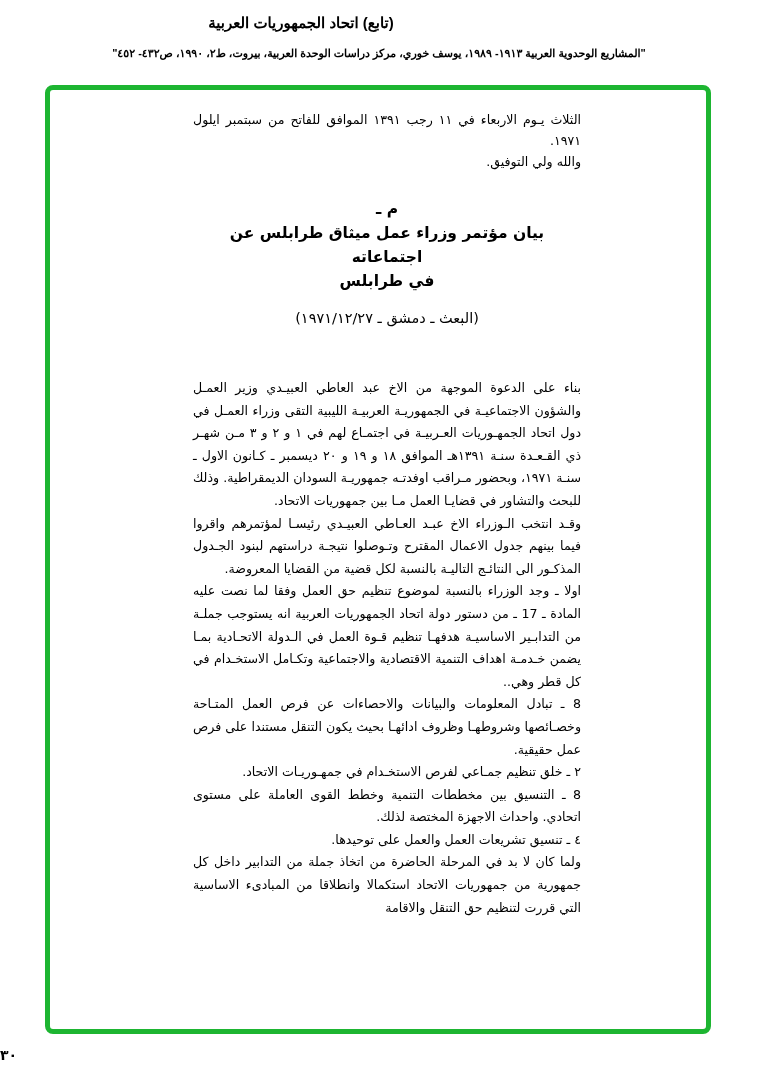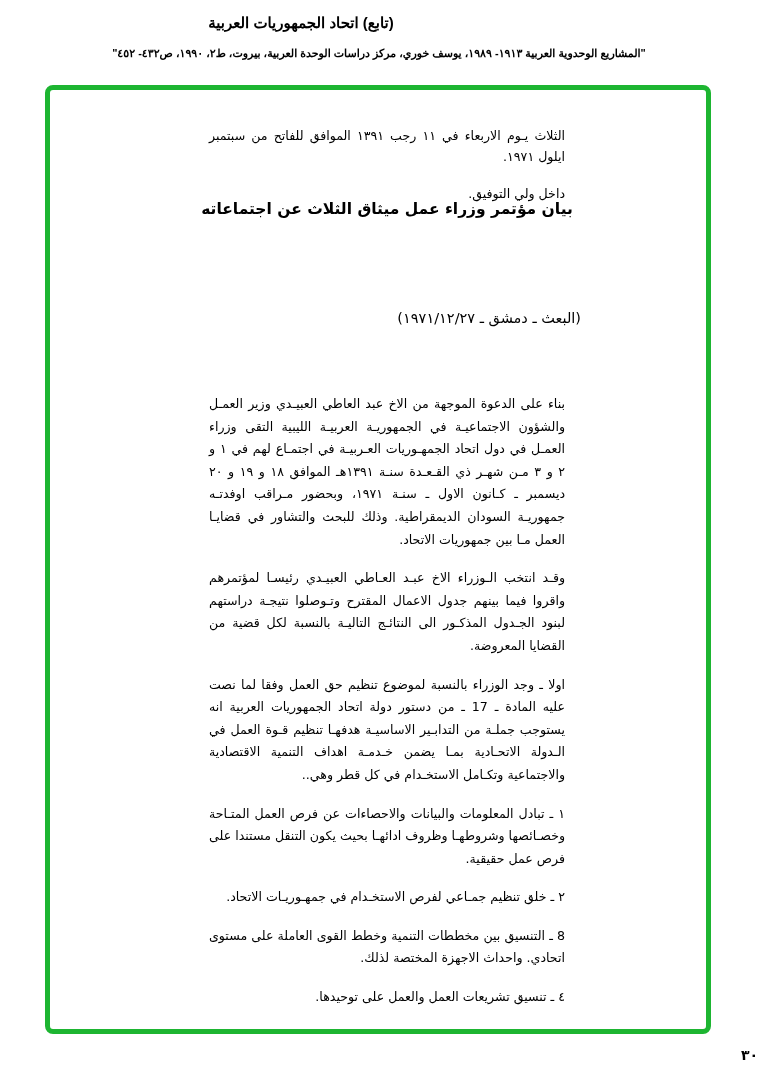--- a/index.html
+++ b/index.html
@@ -19,60 +19,63 @@
   }
   .frame {
     position: absolute; left: 45px; top: 85px; width: 656px; height: 939px;
     border: 5px solid #1db531; border-radius: 8px;
   }
   .content {
     position: absolute; left: 193px; width: 388px; direction: rtl;
     font-family: "DejaVu Sans", sans-serif; font-size: 12.6px; line-height: 22px;
     text-align: justify; text-align-last: right;
   }
-  .content p { margin: 16px; }
+  .content p { margin: 0; }
   .closing { top: 109px; line-height: 21px; }
   .title-block {
     position: absolute; left: 193px; width: 388px; top: 197px; direction: rtl;
     text-align: center; font-weight: bold; font-size: 15.5px; line-height: 24px;
   }
   .sources {
     position: absolute; left: 193px; width: 388px; top: 307px; direction: rtl;
-    text-align: right; font-size: 14.5px; line-height: 23px;
+    text-align: center; font-size: 14.5px; line-height: 23px;
   }
   .body-text { top: 377px; line-height: 22.6px; }
   .page-num {
-    position: absolute; top: 1047px; left: 0; width: 758px; text-align: right;
+    position: absolute; top: 1047px; left: 0; width: 758px; text-align: left;
     font-family: "DejaVu Sans", sans-serif; font-weight: bold; font-size: 14px;
   }
 </style>
 </head>
 <body>
 
 <div class="hdr-title">(تابع) اتحاد الجمهوريات العربية</div>
 <div class="hdr-cite">"المشاريع الوحدوية العربية ١٩١٣- ١٩٨٩، يوسف خوري، مركز دراسات الوحدة العربية، بيروت، ط٢، ١٩٩٠، ص٤٣٢- ٤٥٢"</div>
 
 <div class="frame" style="border-color: rgb(29, 181, 49);"></div>
 
 <div class="content closing">
   <p>الثلاث يـوم الاربعاء في ١١ رجب ١٣٩١   الموافق للفاتح من سبتمبر ايلول ١٩٧١.</p>
-  <p>داخل ولي التوفيق.</p>
+  <p>والله ولي التوفيق.</p>
 </div>
 
 <div class="title-block">
-  <div>بيان مؤتمر وزراء عمل ميثاق الثلاث عن اجتماعاته</div>
+  <div>م ـ</div>
+  <div>بيان مؤتمر وزراء عمل ميثاق طرابلس عن اجتماعاته</div>
+  <div>في طرابلس</div>
 </div>
 
 <div class="sources">
   <div>(البعث ـ دمشق ـ ١٩٧١/١٢/٢٧)</div>
 </div>
 
 <div class="content body-text">
   <p>بناء على الدعوة الموجهة من الاخ عبد العاطي العبيـدي وزير العمـل والشؤون الاجتماعيـة في الجمهوريـة العربيـة الليبية التقى وزراء العمـل في دول اتحاد الجمهـوريات العـربيـة في اجتمـاع لهم في ١ و ٢ و ٣ مـن شهـر ذي القـعـدة سنـة ١٣٩١هـ الموافق ١٨ و ١٩ و ٢٠ ديسمبر ـ كـانون الاول ـ سنـة ١٩٧١، وبحضور مـراقب اوفدتـه جمهوريـة السودان الديمقراطية. وذلك للبحث والتشاور في قضايـا العمل مـا بين جمهوريات الاتحاد.</p>
   <p>وقـد انتخب الـوزراء الاخ عبـد العـاطي العبيـدي رئيسـا لمؤتمرهم واقروا فيما بينهم جدول الاعمال المقترح وتـوصلوا نتيجـة دراستهم لبنود الجـدول المذكـور الى النتائـج التاليـة بالنسبة لكل قضية من القضايا المعروضة.</p>
   <p>اولا ـ وجد الوزراء بالنسبة لموضوع تنظيم حق العمل وفقا لما نصت عليه المادة ـ 17 ـ من دستور دولة اتحاد الجمهوريات العربية انه يستوجب جملـة من التدابـير الاساسيـة هدفهـا تنظيم قـوة العمل في الـدولة الاتحـادية بمـا يضمن خـدمـة اهداف التنمية الاقتصادية والاجتماعية وتكـامل الاستخـدام في كل قطر وهي..</p>
-  <p>١ ـ تبادل المعلومات والبيانات والاحصاءات عن فرص العمل المتـاحة وخصـائصها وشروطهـا وظروف ادائهـا بحيث يكون التنقل مستندا على فرص عمل حقيقية.</p>
+  <p>8 ـ تبادل المعلومات والبيانات والاحصاءات عن فرص العمل المتـاحة وخصـائصها وشروطهـا وظروف ادائهـا بحيث يكون التنقل مستندا على فرص عمل حقيقية.</p>
   <p>٢ ـ خلق تنظيم جمـاعي لفرص الاستخـدام في جمهـوريـات الاتحاد.</p>
   <p>8 ـ التنسيق بين مخططات التنمية وخطط القوى العاملة على مستوى اتحادي. واحداث الاجهزة المختصة لذلك.</p>
   <p>٤ ـ تنسيق تشريعات العمل والعمل على توحيدها.</p>
+  <p>ولما كان لا بد في المرحلة الحاضرة من اتخاذ جملة من التدابير داخل كل جمهورية من جمهوريات الاتحاد استكمالا وانطلاقا من المبادىء الاساسية التي قررت لتنظيم حق التنقل والاقامة</p>
 </div>
 
 <div class="page-num">٣٠</div>
 
 </body></html>

